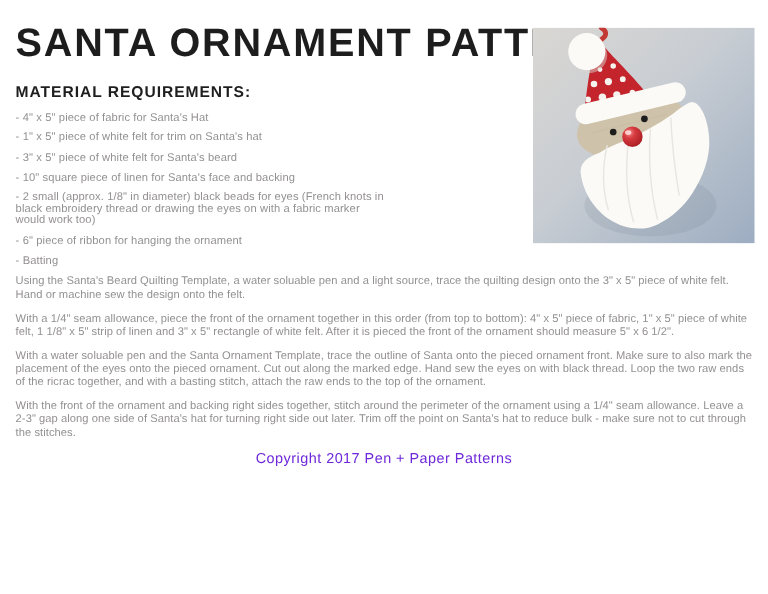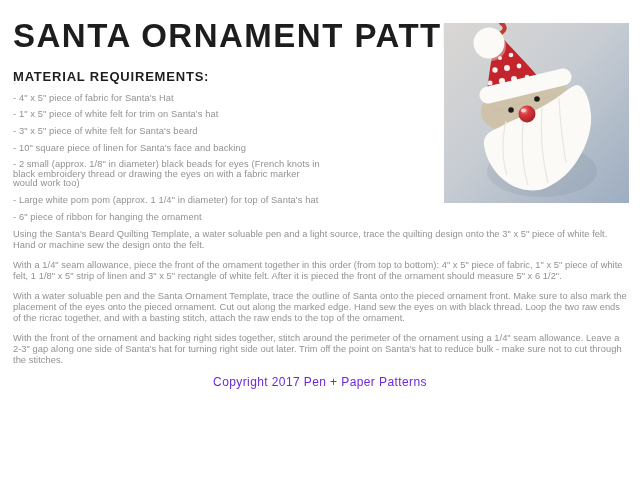--- a/index.html
+++ b/index.html
@@ -145,22 +145,22 @@
   <h2 class="section-heading">MATERIAL REQUIREMENTS:</h2>
 
   <div class="materials-list">
       <p class="mat-item">- 4" x 5" piece of fabric for Santa's Hat</p>
       <p class="mat-item">- 1" x 5" piece of white felt for trim on Santa's hat</p>
       <p class="mat-item">- 3" x 5" piece of white felt for Santa's beard</p>
       <p class="mat-item">- 10" square piece of linen for Santa's face and backing</p>
       <p class="mat-item">- 2 small (approx. 1/8" in diameter) black beads for eyes (French knots in
 black embroidery thread or drawing the eyes on with a fabric marker
 would work too)</p>
-      <p class="mat-item">- Large white pom pom (approx. 1 1/4" in diameter) for top of Santa's hat</p>
       <p class="mat-item">- 6" piece of ribbon for hanging the ornament</p>
+      <p class="mat-item">- Batting</p>
     </div>
 
 
   <div class="instructions-list">
       <p class="para">Using the Santa's Beard Quilting Template, a water soluable pen and a light source, trace the quilting design onto the 3" x 5" piece of white felt. Hand or machine sew the design onto the felt.</p>
       <p class="para">With a 1/4" seam allowance, piece the front of the ornament together in this order (from top to bottom): 4" x 5" piece of fabric, 1" x 5" piece of white felt, 1 1/8" x 5" strip of linen and 3" x 5" rectangle of white felt. After it is pieced the front of the ornament should measure 5" x 6 1/2".</p>
       <p class="para">With a water soluable pen and the Santa Ornament Template, trace the outline of Santa onto the pieced ornament front. Make sure to also mark the placement of the eyes onto the pieced ornament. Cut out along the marked edge. Hand sew the eyes on with black thread. Loop the two raw ends of the ricrac together, and with a basting stitch, attach the raw ends to the top of the ornament.</p>
       <p class="para">With the front of the ornament and backing right sides together, stitch around the perimeter of the ornament using a 1/4" seam allowance. Leave a 2-3" gap along one side of Santa's hat for turning right side out later. Trim off the point on Santa's hat to reduce bulk - make sure not to cut through the stitches.</p>
     </div>
 

